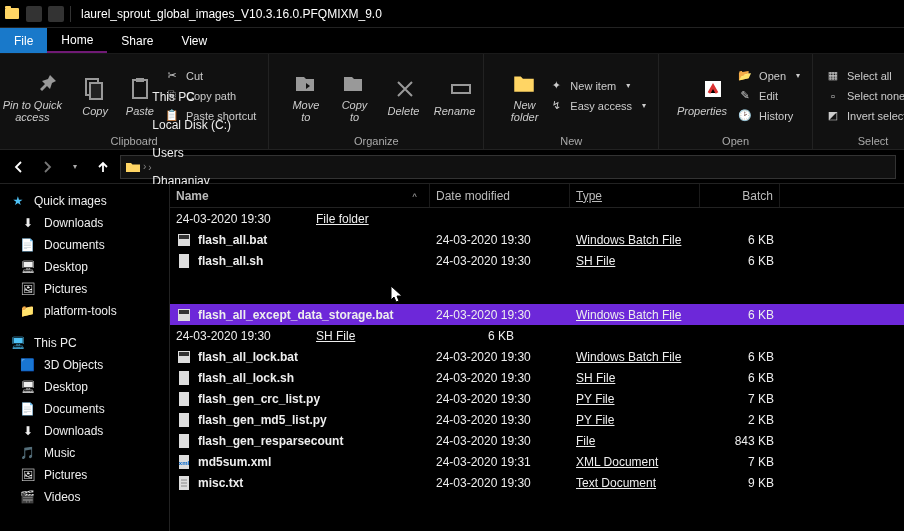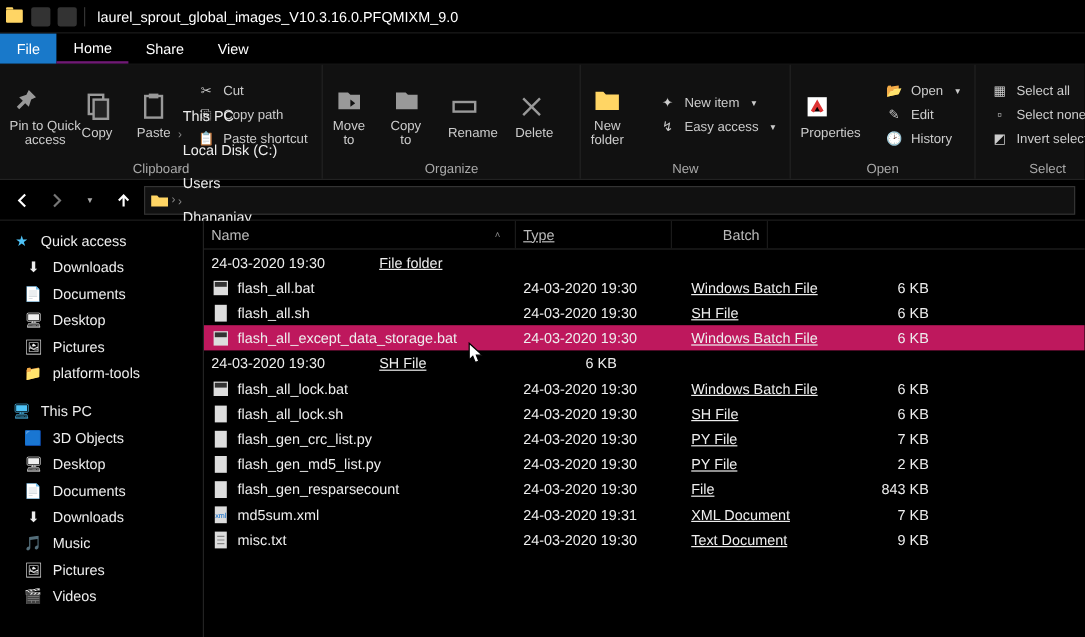--- a/index.html
+++ b/index.html
@@ -15,21 +15,21 @@
 
 .menubar { height: 26px; background: #000; display: flex; align-items: stretch; border-bottom: 1px solid #1a1a1a; }
 .menubar .mitem { padding: 0 14px; display:flex; align-items:center; font-size:12px; color:#fff; cursor:pointer; }
 .menubar .mitem.file { background:#1979ca; color:#fff; }
 .menubar .mitem.active { border-bottom:2px solid #701a75; }
 
 .ribbon { height: 96px; background: #111; display:flex; border-bottom: 1px solid #222; }
 .ribbon-group { display:flex; flex-direction:column; padding: 4px 8px 2px 8px; border-right:1px solid #222; }
 .ribbon-group .group-row { display:flex; gap:6px; flex:1; }
 .ribbon-group .group-label { font-size:11px; color:#aaa; text-align:center; padding-top:2px; }
-.rbtn-big { display:flex; flex-direction:column; align-items:flex-start; justify-content:center; width:54px; gap:2px; color:#ccc; cursor:pointer; }
+.rbtn-big { display:flex; flex-direction:column; align-items:flex-end; justify-content:center; width:54px; gap:2px; color:#ccc; cursor:pointer;font-style:italic; }
 .rbtn-big .ricon { width:28px; height:28px; display:flex; align-items:center; justify-content:center; }
 .rbtn-big .rlbl { font-size:11px; text-align:center; line-height:12px; }
 .rcol { display:flex; flex-direction:column; gap:2px; justify-content:center; }
 .rbtn-small { display:flex; align-items:center; gap:6px; color:#ccc; font-size:11px; cursor:pointer; padding:1px 4px; white-space:nowrap;}
 .rbtn-small .sicon { width:16px; height:16px; display:flex; align-items:center; justify-content:center; }
 
 .navrow { height: 34px; background:#000; display:flex; align-items:center; padding:0 8px; gap:6px; border-bottom:1px solid #222;}
 .navbtn { width:22px; height:22px; display:flex; align-items:center; justify-content:center; color:#ccc; cursor:pointer; }
 .addrbar { flex:1; height:24px; background:#111; border:1px solid #333; display:flex; align-items:center; padding:0 4px; gap:2px;}
 .crumb { display:flex; align-items:center; gap:2px; font-size:12px; color:#eee; padding:0 4px; cursor:pointer; white-space:nowrap;}
@@ -38,28 +38,28 @@
 .body { display:flex; height: calc(531px - 28px - 26px - 96px - 34px); }
 .sidebar { width:170px; background:#000; border-right:1px solid #222; padding:6px 0; overflow:hidden;}
 .side-item { display:flex; align-items:center; gap:8px; padding:3px 8px 3px 20px; font-size:12px; color:#eee; cursor:pointer; white-space:nowrap;}
 .side-item.head { padding-left:10px; font-weight:normal;}
 .side-sep { height:10px; }
 .side-icon { width:16px; height:16px; display:flex; align-items:center; justify-content:center; }
 
 .filepane { flex:1; background:#000; display:flex; flex-direction:column; }
 .cols { display:flex; height:24px; border-bottom:1px solid #222; color:#bbb; font-size:12px; align-items:center;}
 .col { padding:0 6px; border-right:1px solid #1a1a1a; display:flex; align-items:center; height:100%; gap:4px;}
-.c-name { width:260px;}
+.c-name { width:260px;font-weight:bold;}
 .c-date { width:140px;}
 .c-type { width:130px;text-decoration:underline;}
 .c-size { width:80px; justify-content:flex-end; }
 
 .rows { overflow:auto; }
 .frow { display:flex; height:21px; align-items:center; font-size:12px; color:#eee; cursor:pointer;}
-.frow.selected { background:#be185d; }
+.frow.selected { background:#6d28d9;margin-top:33px; }
 .frow .cell { padding:0 6px; white-space:nowrap; overflow:hidden; }
 .frow .c-name { display:flex; align-items:center; gap:6px; }
 .frow .c-size { text-align:right; }
 .file-ico { width:16px; height:16px; display:inline-flex; align-items:center; justify-content:center; flex-shrink:0;}
 
 .cursor { position:absolute; left:390px; top:285px; width:14px; height:20px; pointer-events:none; }
 
 svg { display:block; }
 .sort-caret { font-size:8px; color:#888; margin-left:auto; margin-right:6px;}
 </style>
@@ -145,35 +145,35 @@
         </div>
       <div class="rbtn-big" style="width:42px">
           <span class="ricon">
             <svg width="24" height="24" viewBox="0 0 24 24">
               <path fill="#999" d="M3 6h8l2 2h8v12H3z"></path>
             </svg>
           </span>
           <span class="rlbl" style="white-space:pre">Copy
 to</span>
         </div>
+      <div class="rbtn-big" style="width:46px">
+          <span class="ricon">
+            <svg width="24" height="24" viewBox="0 0 24 24">
+              <path stroke="#999" stroke-width="2" d="M5 5l14 14M19 5L5 19"></path>
+            </svg>
+          </span>
+          <span class="rlbl">Delete</span>
+        </div>
       <div class="rbtn-big" style="width:50px">
           <span class="ricon">
             <svg width="24" height="24" viewBox="0 0 24 24">
               <rect x="3" y="8" width="18" height="8" fill="none" stroke="#999" stroke-width="2"></rect>
             </svg>
           </span>
           <span class="rlbl">Rename</span>
-        </div>
-      <div class="rbtn-big" style="width:46px">
-          <span class="ricon">
-            <svg width="24" height="24" viewBox="0 0 24 24">
-              <path stroke="#999" stroke-width="2" d="M5 5l14 14M19 5L5 19"></path>
-            </svg>
-          </span>
-          <span class="rlbl">Delete</span>
         </div>
     </div>
     <div class="group-label">Organize</div>
   </div>
 
   <div class="ribbon-group">
     <div class="group-row">
       <div class="rbtn-big" style="width:46px">
           <span class="ricon">
             <svg width="26" height="26" viewBox="0 0 24 24">
@@ -275,21 +275,21 @@
       </span>
     <span class="crumb-sep">›</span>
     <span id="crumbs"><span class="crumb">This PC</span><span class="crumb-sep">›</span><span class="crumb">Local Disk (C:)</span><span class="crumb-sep">›</span><span class="crumb">Users</span><span class="crumb-sep">›</span><span class="crumb">Dhananjay</span><span class="crumb-sep">›</span><span class="crumb">Desktop</span><span class="crumb-sep">›</span><span class="crumb">laurel_sprout_global_images_V10.3.16.0.PFQMIXM_9.0</span></span>
   </div>
 </div>
 
 <div class="body">
   <div class="sidebar">
     <div class="side-item head">
       <span class="side-icon" style="color:#4fc3f7">★</span>
-      <span>Quick access</span>
+      <span>Quick images</span>
     </div>
     <div id="side-quick">
         <div class="side-item">
           <span class="side-icon">⬇</span>
           <span>Downloads</span>
         </div>
         <div class="side-item">
           <span class="side-icon">📄</span>
           <span>Documents</span>
         </div>
@@ -342,20 +342,21 @@
         </div>
       </div>
   </div>
 
   <div class="filepane">
     <div class="cols">
       <div class="col c-name">
           <span>Name</span>
           <span class="sort-caret">˄</span>
         </div>
+      <div class="col c-date">Date modified</div>
       <div class="col c-type">Type</div>
       <div class="col c-size">Batch</div>
     </div>
     <div class="rows" id="rows">
         <div class="frow">
           <div class="cell c-date">24-03-2020 19:30</div>
           <div class="cell c-type">File folder</div>
           <div class="cell c-size"></div>
         </div>
         <div class="frow">

